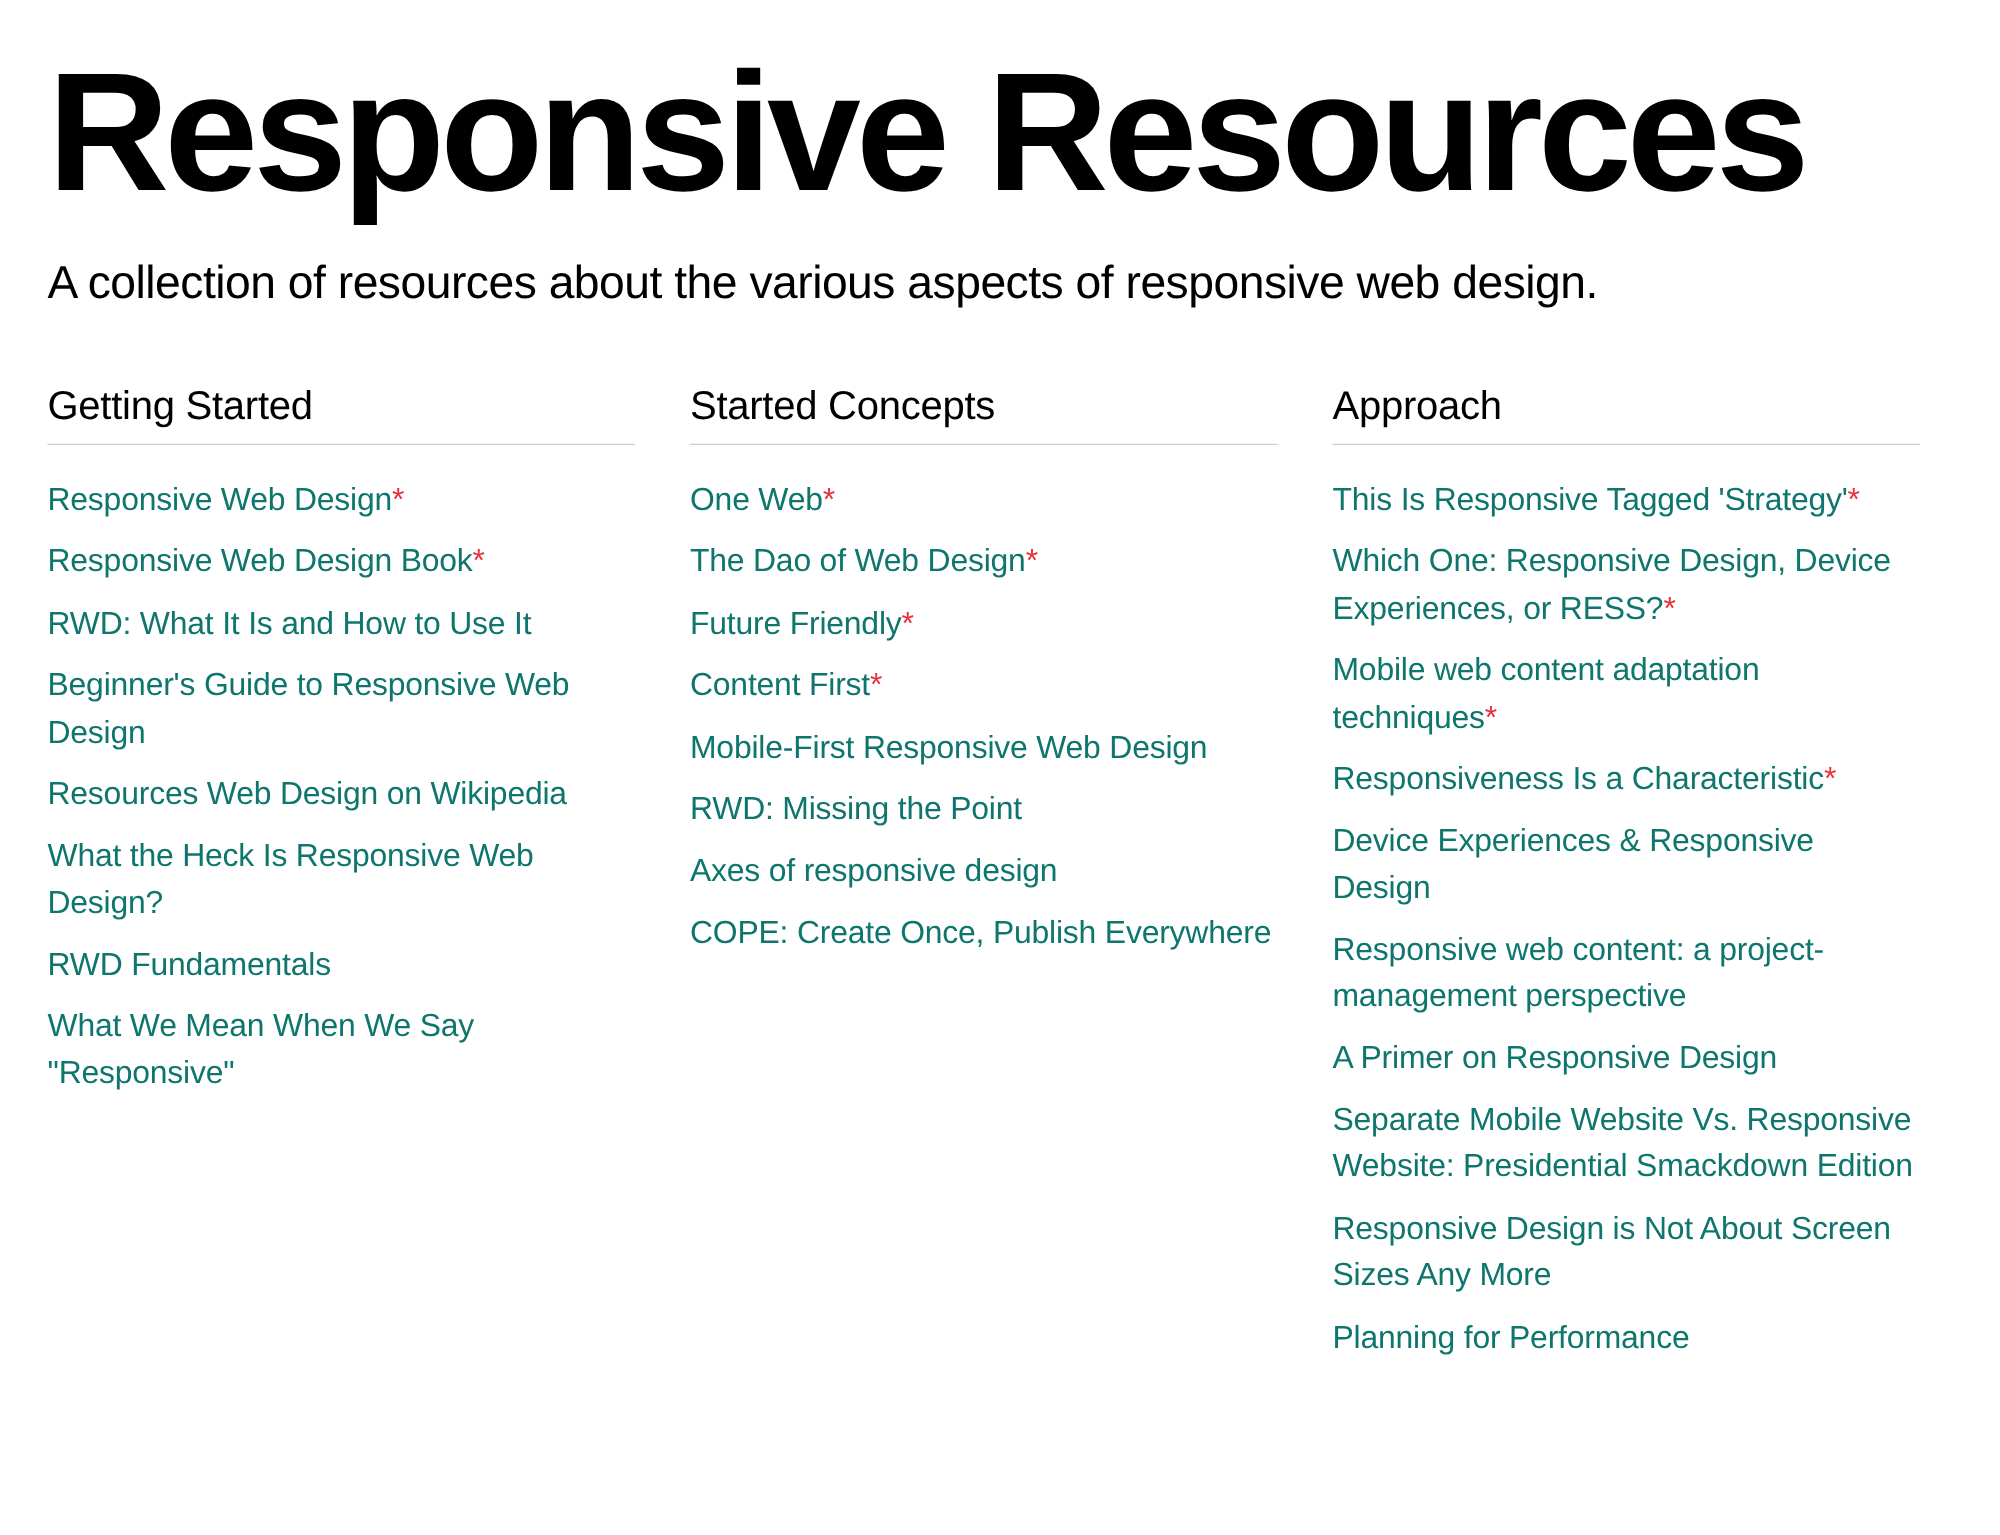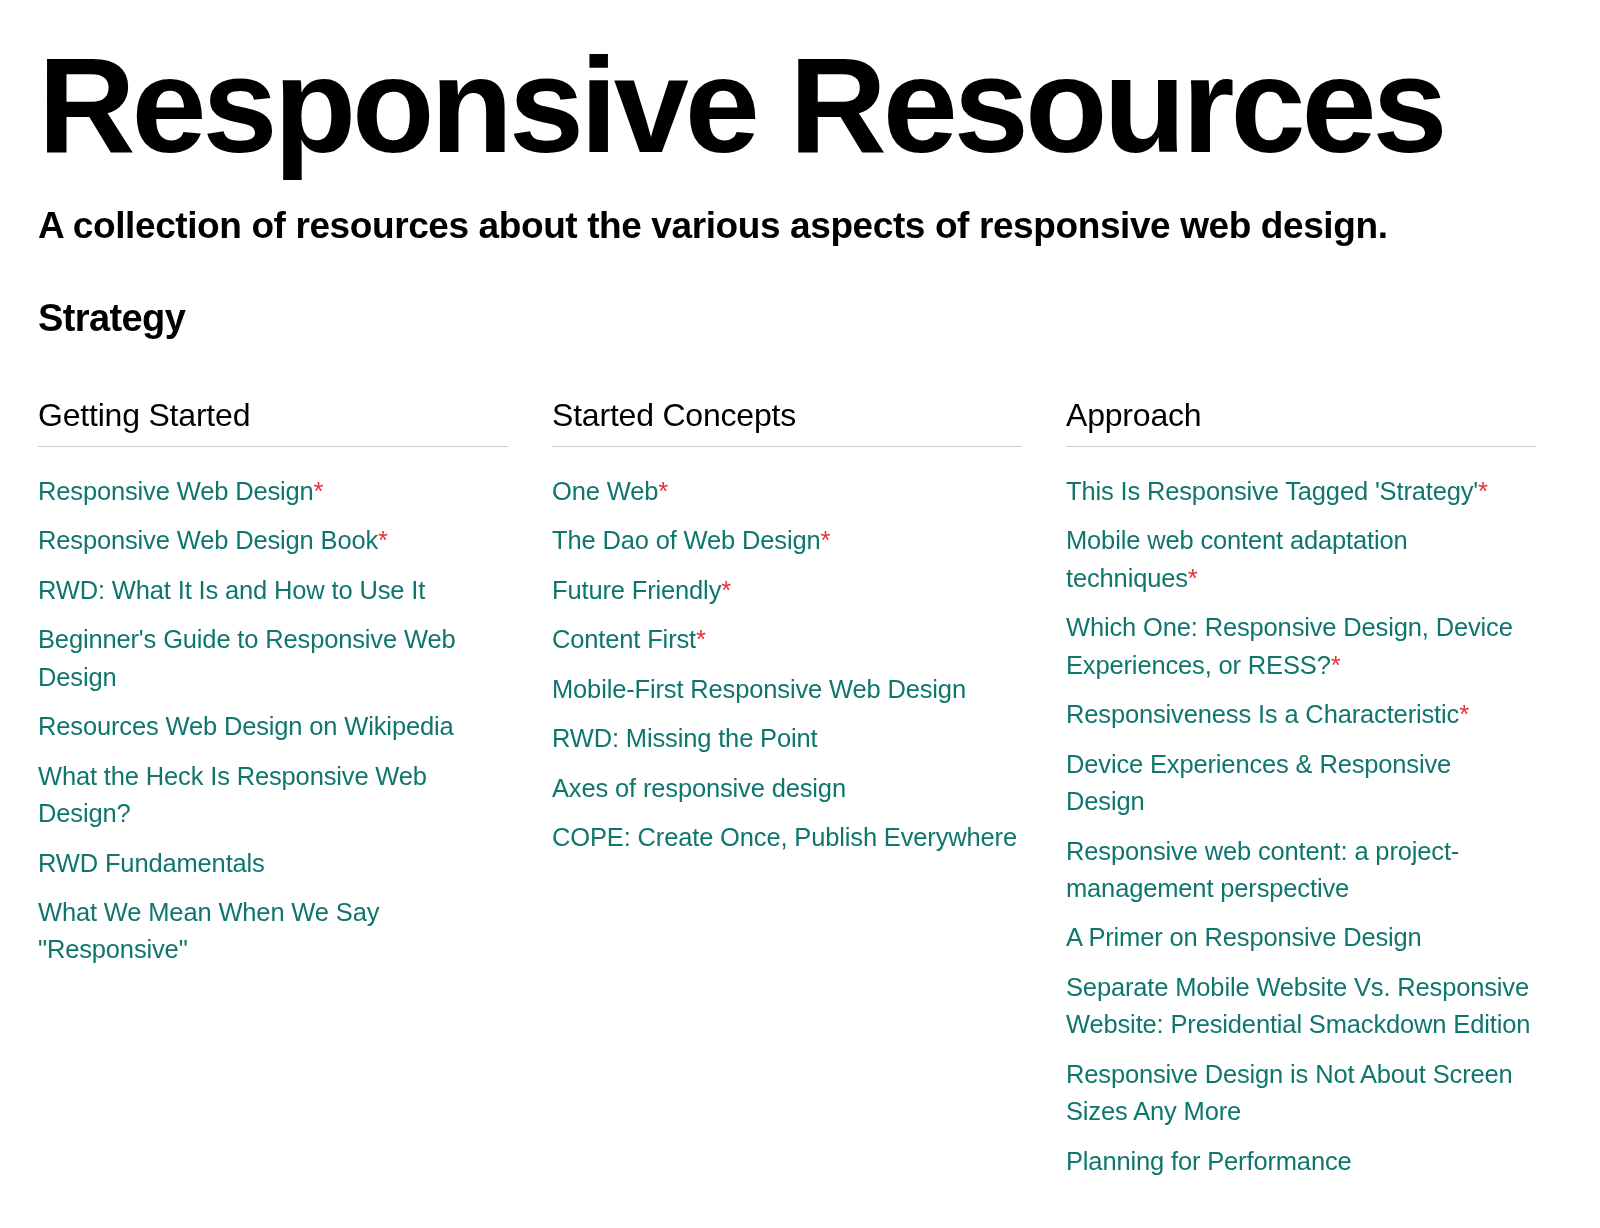--- a/index.html
+++ b/index.html
@@ -31,21 +31,21 @@
     font-weight: 700;
     letter-spacing: -4px;
     line-height: 1.0;
     margin: 0;
     padding-top: 38px;
     white-space: nowrap;
   }
 
   .page-subtitle {
     font-size: 37px;
-    font-weight: 700;
+    font-weight: 400;
     line-height: 1.25;
     margin: 0;
     padding-top: 30px;
     letter-spacing: -0.4px;
   }
 
   .section-heading {
     font-size: 38px;
     font-weight: 700;
     margin: 0;
@@ -107,21 +107,20 @@
 </style>
 </head>
 <body>
 
 <div class="page">
 
   <h1 class="page-title">Responsive Resources</h1>
 
   <p class="page-subtitle">A collection of resources about the various aspects of responsive web design.</p>
 
-  <h2 class="section-heading">Strategy</h2>
 
   <div class="cat-grid" id="row-one">
       <div class="category">
         <h3 class="category-title">Getting Started</h3>
         <div class="category-rule"></div>
         <ul class="link-list">
           <li><a class="res-link" href="#">Responsive Web Design</a><span class="star" style="color: rgb(232, 49, 58);">*</span></li>
           <li><a class="res-link" href="#">Responsive Web Design Book</a><span class="star" style="color: rgb(232, 49, 58);">*</span></li>
           <li><a class="res-link" href="#">RWD: What It Is and How to Use It</a></li>
           <li><a class="res-link" href="#">Beginner's Guide to Responsive Web Design</a></li>
@@ -143,22 +142,22 @@
           <li><a class="res-link" href="#">RWD: Missing the Point</a></li>
           <li><a class="res-link" href="#">Axes of responsive design</a></li>
           <li><a class="res-link" href="#">COPE: Create Once, Publish Everywhere</a></li>
         </ul>
       </div>
       <div class="category">
         <h3 class="category-title">Approach</h3>
         <div class="category-rule"></div>
         <ul class="link-list">
           <li><a class="res-link" href="#">This Is Responsive Tagged 'Strategy'</a><span class="star" style="color: rgb(232, 49, 58);">*</span></li>
+          <li><a class="res-link" href="#">Which One: Responsive Design, Device Experiences, or RESS?</a><span class="star" style="color: rgb(232, 49, 58);">*</span></li>
           <li><a class="res-link" href="#">Mobile web content adaptation techniques</a><span class="star" style="color: rgb(232, 49, 58);">*</span></li>
-          <li><a class="res-link" href="#">Which One: Responsive Design, Device Experiences, or RESS?</a><span class="star" style="color: rgb(232, 49, 58);">*</span></li>
           <li><a class="res-link" href="#">Responsiveness Is a Characteristic</a><span class="star" style="color: rgb(232, 49, 58);">*</span></li>
           <li><a class="res-link" href="#">Device Experiences &amp; Responsive Design</a></li>
           <li><a class="res-link" href="#">Responsive web content: a project-management perspective</a></li>
           <li><a class="res-link" href="#">A Primer on Responsive Design</a></li>
           <li><a class="res-link" href="#">Separate Mobile Website Vs. Responsive Website: Presidential Smackdown Edition</a></li>
           <li><a class="res-link" href="#">Responsive Design is Not About Screen Sizes Any More</a></li>
           <li><a class="res-link" href="#">Planning for Performance</a></li>
         </ul>
       </div>
     </div>

